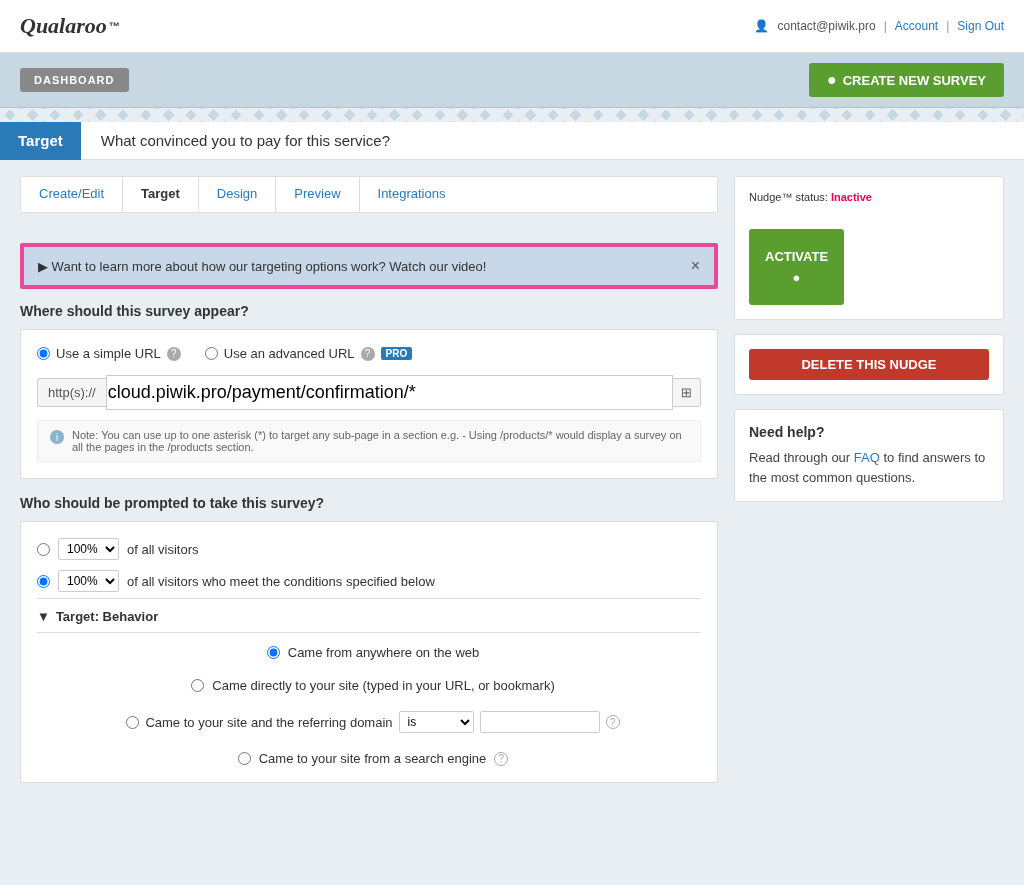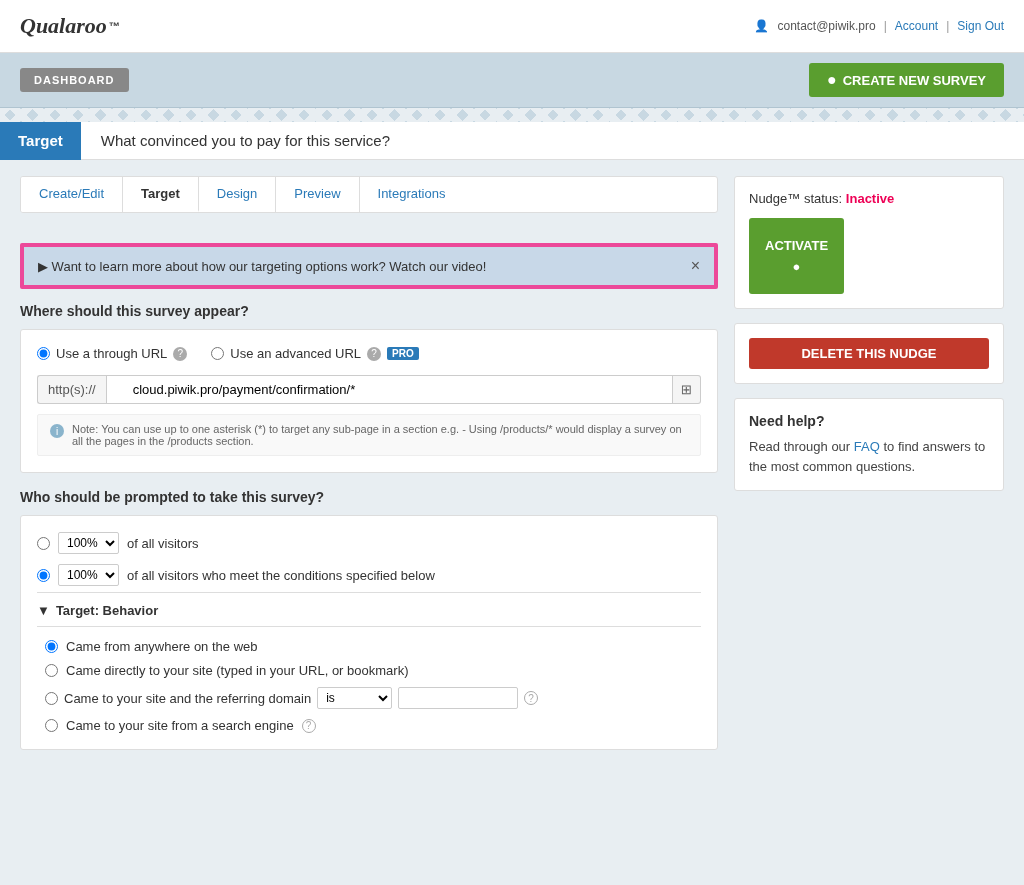--- a/index.html
+++ b/index.html
@@ -209,22 +209,22 @@
       border-right: none;
       padding: 6px 10px;
       font-size: 13px;
       color: #555;
       white-space: nowrap;
       border-radius: 3px 0 0 3px;
     }
     .url-input {
       flex: 1;
       border: 1px solid #ccc;
-      padding: 6px 26px;
-      font-size: 13px;
+      padding: 6px 1px;
+      font-size: 18px;
       border-radius: 0;
       outline: none;
     }
     .url-icon-btn {
       background: #f5f5f5;
       border: 1px solid #ccc;
       border-left: none;
       padding: 6px 8px;
       cursor: pointer;
       border-radius: 0 3px 3px 0;
@@ -275,34 +275,34 @@
       display: flex;
       align-items: center;
       gap: 6px;
       font-size: 13px;
       font-weight: bold;
       color: #333;
       margin-bottom: 12px;
       padding-bottom: 8px;
       border-bottom: 1px solid #ddd;
     }
-    .behavior-options { display: flex; flex-direction: column; gap: 9px; padding-left: 8px; }
+    .behavior-options { display: flex; flex-direction: column; gap: 18px; padding-left: 8px; align-items: center; }
     .behavior-row { display: flex; align-items: center; gap: 8px; font-size: 13px; }
 
     
     .right-panel { width: 270px; display: flex; flex-direction: column; gap: 14px; }
 
     .right-box {
       background: #fff;
       border: 1px solid #ddd;
       border-radius: 3px;
       padding: 14px;
     }
 
-    .nudge-status { font-size: 13px; margin-bottom: 12px; }
+    .nudge-status { font-size: 11px; margin-bottom: 26px; }
     .nudge-status .inactive { color: #e05; font-weight: bold; }
 
     .activate-btn {
       background: #5a9e2f;
       color: #fff;
       border: none;
       padding: 20px 16px;
       font-size: 13px;
       font-weight: bold;
       cursor: pointer;
@@ -414,21 +414,21 @@
     <div class="info-banner">
       <span class="info-banner-text">▶ Want to learn more about how our targeting options work? Watch our video!</span>
       <span class="info-banner-close">×</span>
     </div>
 
     <div class="section-title">Where should this survey appear?</div>
     <div class="white-box">
       <div class="url-options">
         <label class="radio-option">
           <input type="radio" name="url-type" checked="" style="">
-          <span>Use a through URL</span>
+          <span>Use a simple URL</span>
           <span class="question-mark">?</span>
         </label>
         <label class="radio-option">
           <input type="radio" name="url-type" style="">
           <span>Use an advanced URL</span>
           <span class="question-mark">?</span>
           <span class="pro-badge">PRO</span>
         </label>
       </div>
       <div class="url-input-row">

